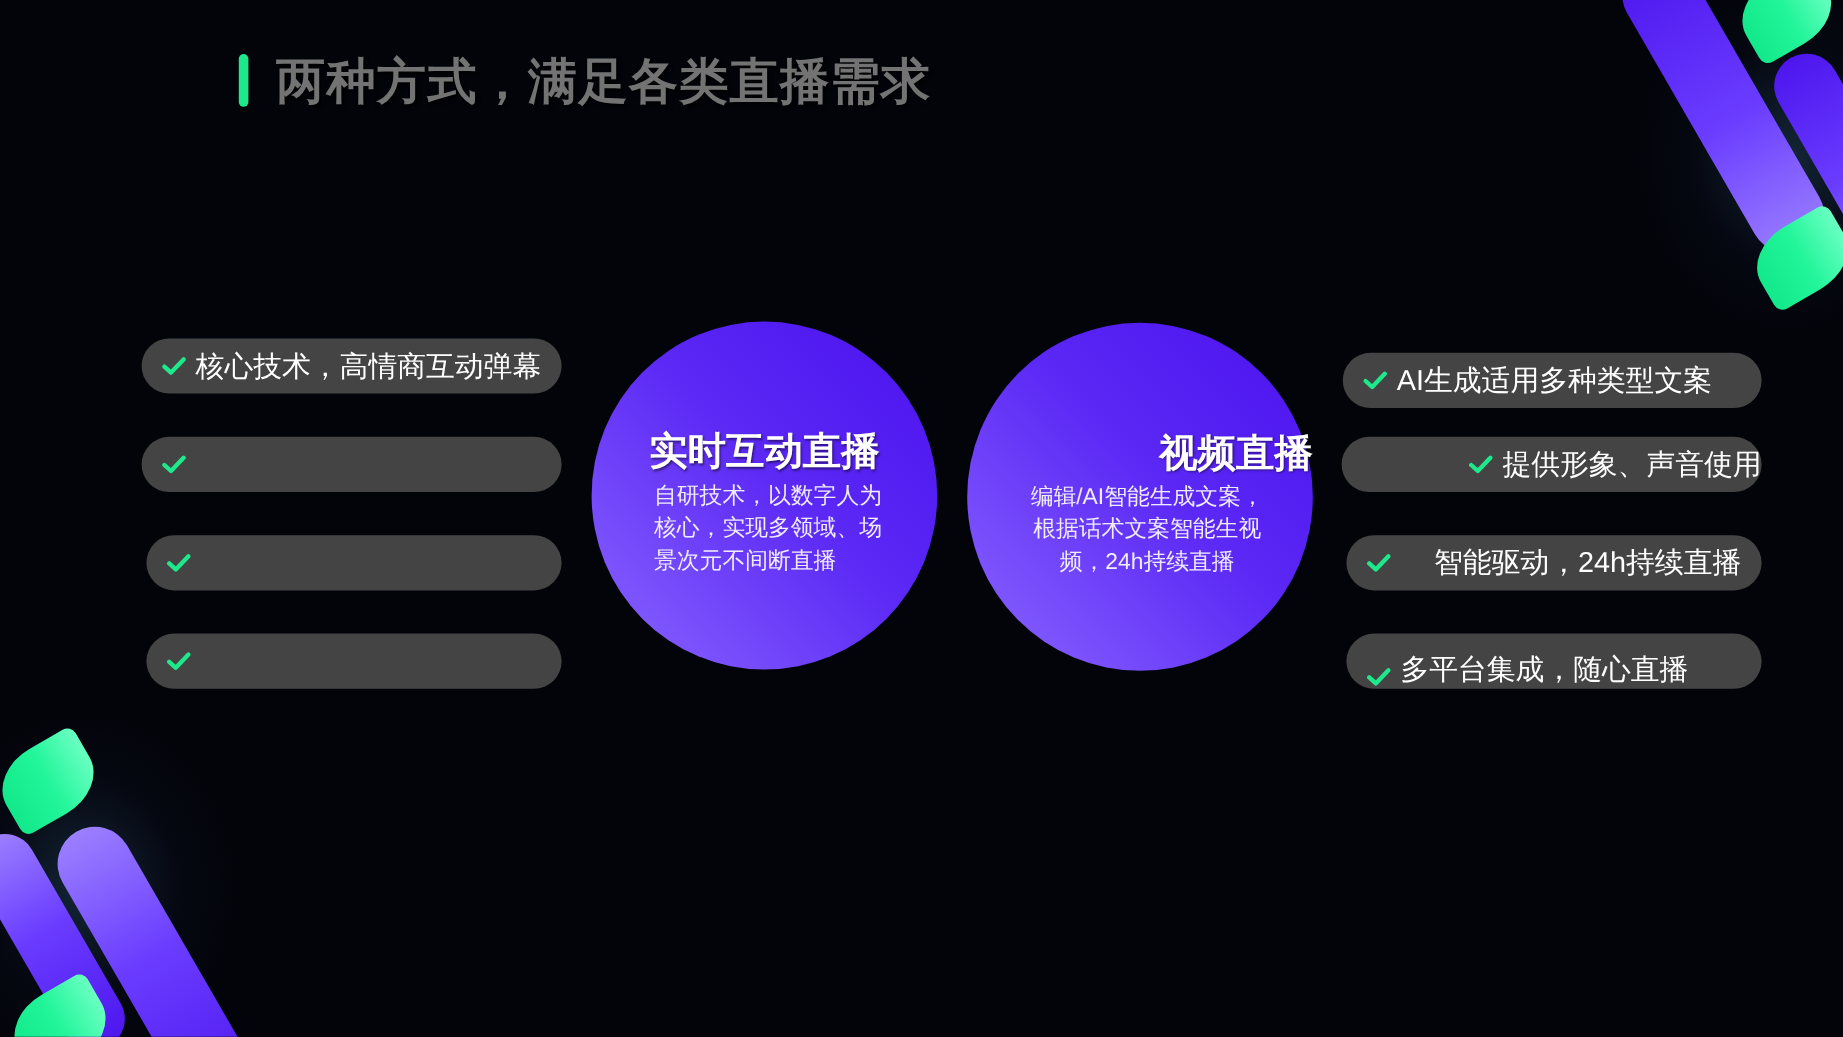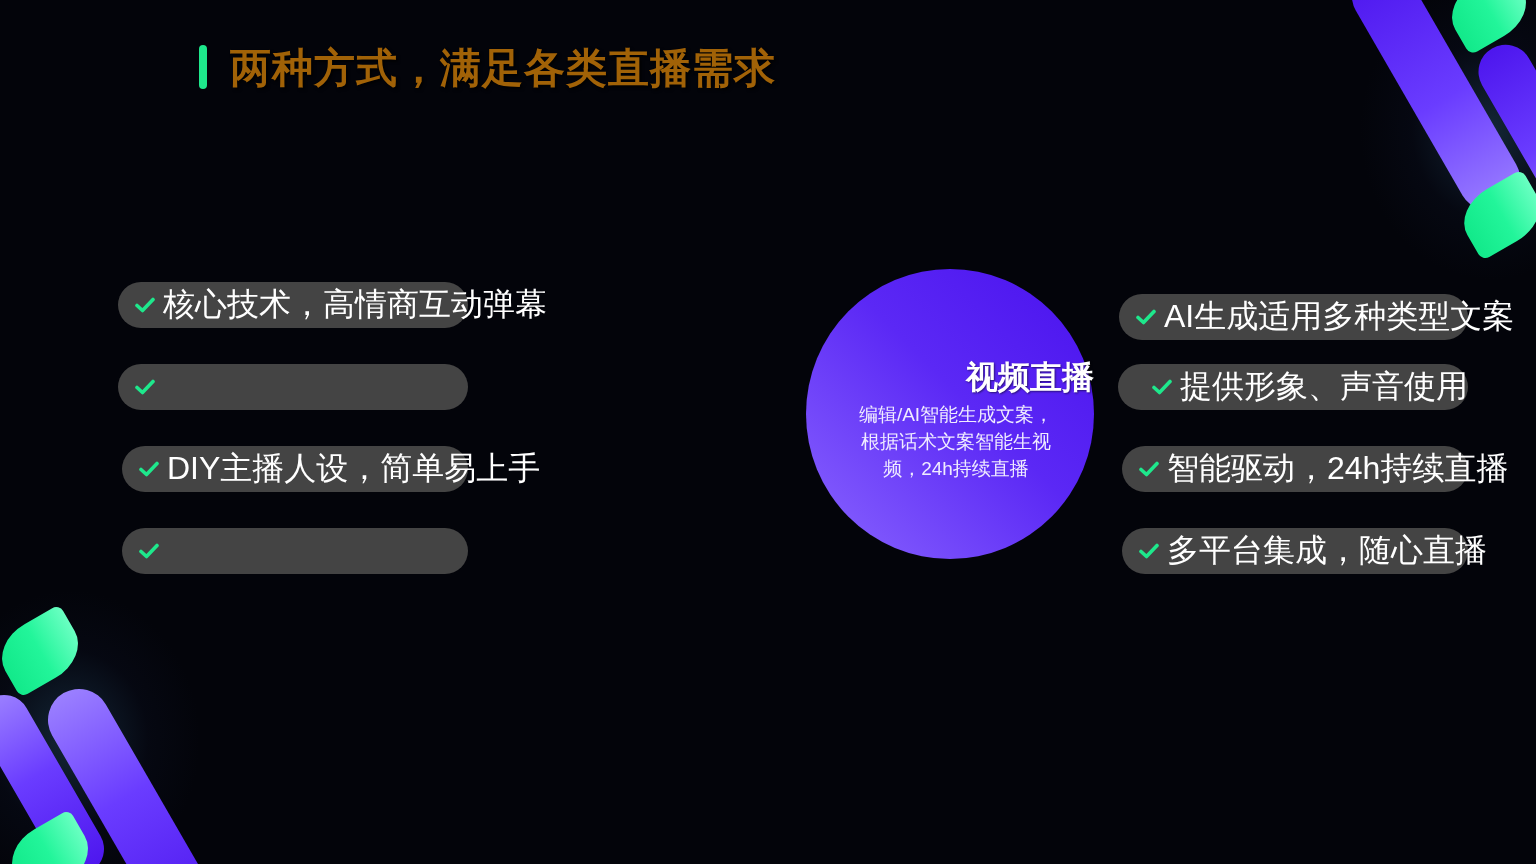--- a/index.html
+++ b/index.html
@@ -12,30 +12,30 @@
   .slide { position: absolute; inset: 0; }
 
   
   .title-bar {
     position: absolute; left: 199px; top: 45px; width: 8px; height: 44px;
     background: #1ee88c; border-radius: 4px;
   }
   .title {
     position: absolute; left: 230px; top: 40px;
     font-size: 41px; font-weight: bold; letter-spacing: 1px; line-height: 56px;
-    color: #a16207;
+    color: #737373;
     text-shadow: 2px 2px 3px rgba(0,0,0,0.8);
   }
 
   
   .pill {
     position: absolute; height: 46px; border-radius: 23px;
     background: #444444;
     display: flex; align-items: center;
-    font-size: 32px; color: #ffffff; white-space: nowrap;
+    font-size: 24px; color: #ffffff; white-space: nowrap;
     box-sizing: border-box; padding-left: 17px;
   }
   .pill .check {
     width: 20px; height: 20px; margin-right: 8px; flex: none;
     display: inline-flex; align-items: center; justify-content: center;
   }
   .pill .check svg { width: 20px; height: 16px; }
 
   
   .circle {
@@ -107,31 +107,34 @@
             <path d="M2 8.5 L7.5 13.5 L18 2.5" fill="none" stroke="#1ee88c" stroke-width="3.6" stroke-linecap="round" stroke-linejoin="round"></path>
           </svg>
         </span>
     </div>
     <div class="pill" style="left:122px; top:446px; width:346px;">
       <span class="check">
           <svg viewBox="0 0 20 16">
             <path d="M2 8.5 L7.5 13.5 L18 2.5" fill="none" stroke="#1ee88c" stroke-width="3.6" stroke-linecap="round" stroke-linejoin="round"></path>
           </svg>
         </span>
-      <span>DIY主播人设，简单易上手</span>
     </div>
     <div class="pill" style="left:122px; top:528px; width:346px;">
       <span class="check">
           <svg viewBox="0 0 20 16">
             <path d="M2 8.5 L7.5 13.5 L18 2.5" fill="none" stroke="#1ee88c" stroke-width="3.6" stroke-linecap="round" stroke-linejoin="round"></path>
           </svg>
         </span>
     </div>
   </div>
 
+  <div class="circle" style="left:493px; top:268px;">
+    <div class="c-title">实时互动直播</div>
+    <div class="c-body">自研技术，以数字人为核心，实现多领域、场景次元不间断直播</div>
+  </div>
   <div class="circle" style="left:806px; top:269px;">
     <div class="c-title" style="left:-12px;text-align:right;">视频直播</div>
     <div class="c-body" style="left:52px; width:196px;text-align:center;">编辑/AI智能生成文案，根据话术文案智能生视频，24h持续直播</div>
   </div>
 
   <div>
     <div class="pill" style="left:1119px; top:294px; width:349px;">
       <span class="check">
           <svg viewBox="0 0 20 16">
             <path d="M2 8.5 L7.5 13.5 L18 2.5" fill="none" stroke="#1ee88c" stroke-width="3.6" stroke-linecap="round" stroke-linejoin="round"></path>
@@ -140,29 +143,29 @@
       <span>AI生成适用多种类型文案</span>
     </div>
     <div class="pill" style="left:1118px; top:364px; width:350px;justify-content:flex-end;">
       <span class="check">
           <svg viewBox="0 0 20 16">
             <path d="M2 8.5 L7.5 13.5 L18 2.5" fill="none" stroke="#1ee88c" stroke-width="3.6" stroke-linecap="round" stroke-linejoin="round"></path>
           </svg>
         </span>
       <span>提供形象、声音使用</span>
     </div>
-    <div class="pill" style="left:1122px; top:446px; width:346px;">
+    <div class="pill" style="left:1122px; top:446px; width:346px;gap:28px;">
       <span class="check">
           <svg viewBox="0 0 20 16">
             <path d="M2 8.5 L7.5 13.5 L18 2.5" fill="none" stroke="#1ee88c" stroke-width="3.6" stroke-linecap="round" stroke-linejoin="round"></path>
           </svg>
         </span>
       <span>智能驱动，24h持续直播</span>
     </div>
-    <div class="pill" style="left:1122px; top:528px; width:346px;">
+    <div class="pill" style="left:1122px; top:528px; width:346px;align-items:flex-end;">
       <span class="check">
           <svg viewBox="0 0 20 16">
             <path d="M2 8.5 L7.5 13.5 L18 2.5" fill="none" stroke="#1ee88c" stroke-width="3.6" stroke-linecap="round" stroke-linejoin="round"></path>
           </svg>
         </span>
       <span>多平台集成，随心直播</span>
     </div>
   </div>
 
 </div>

